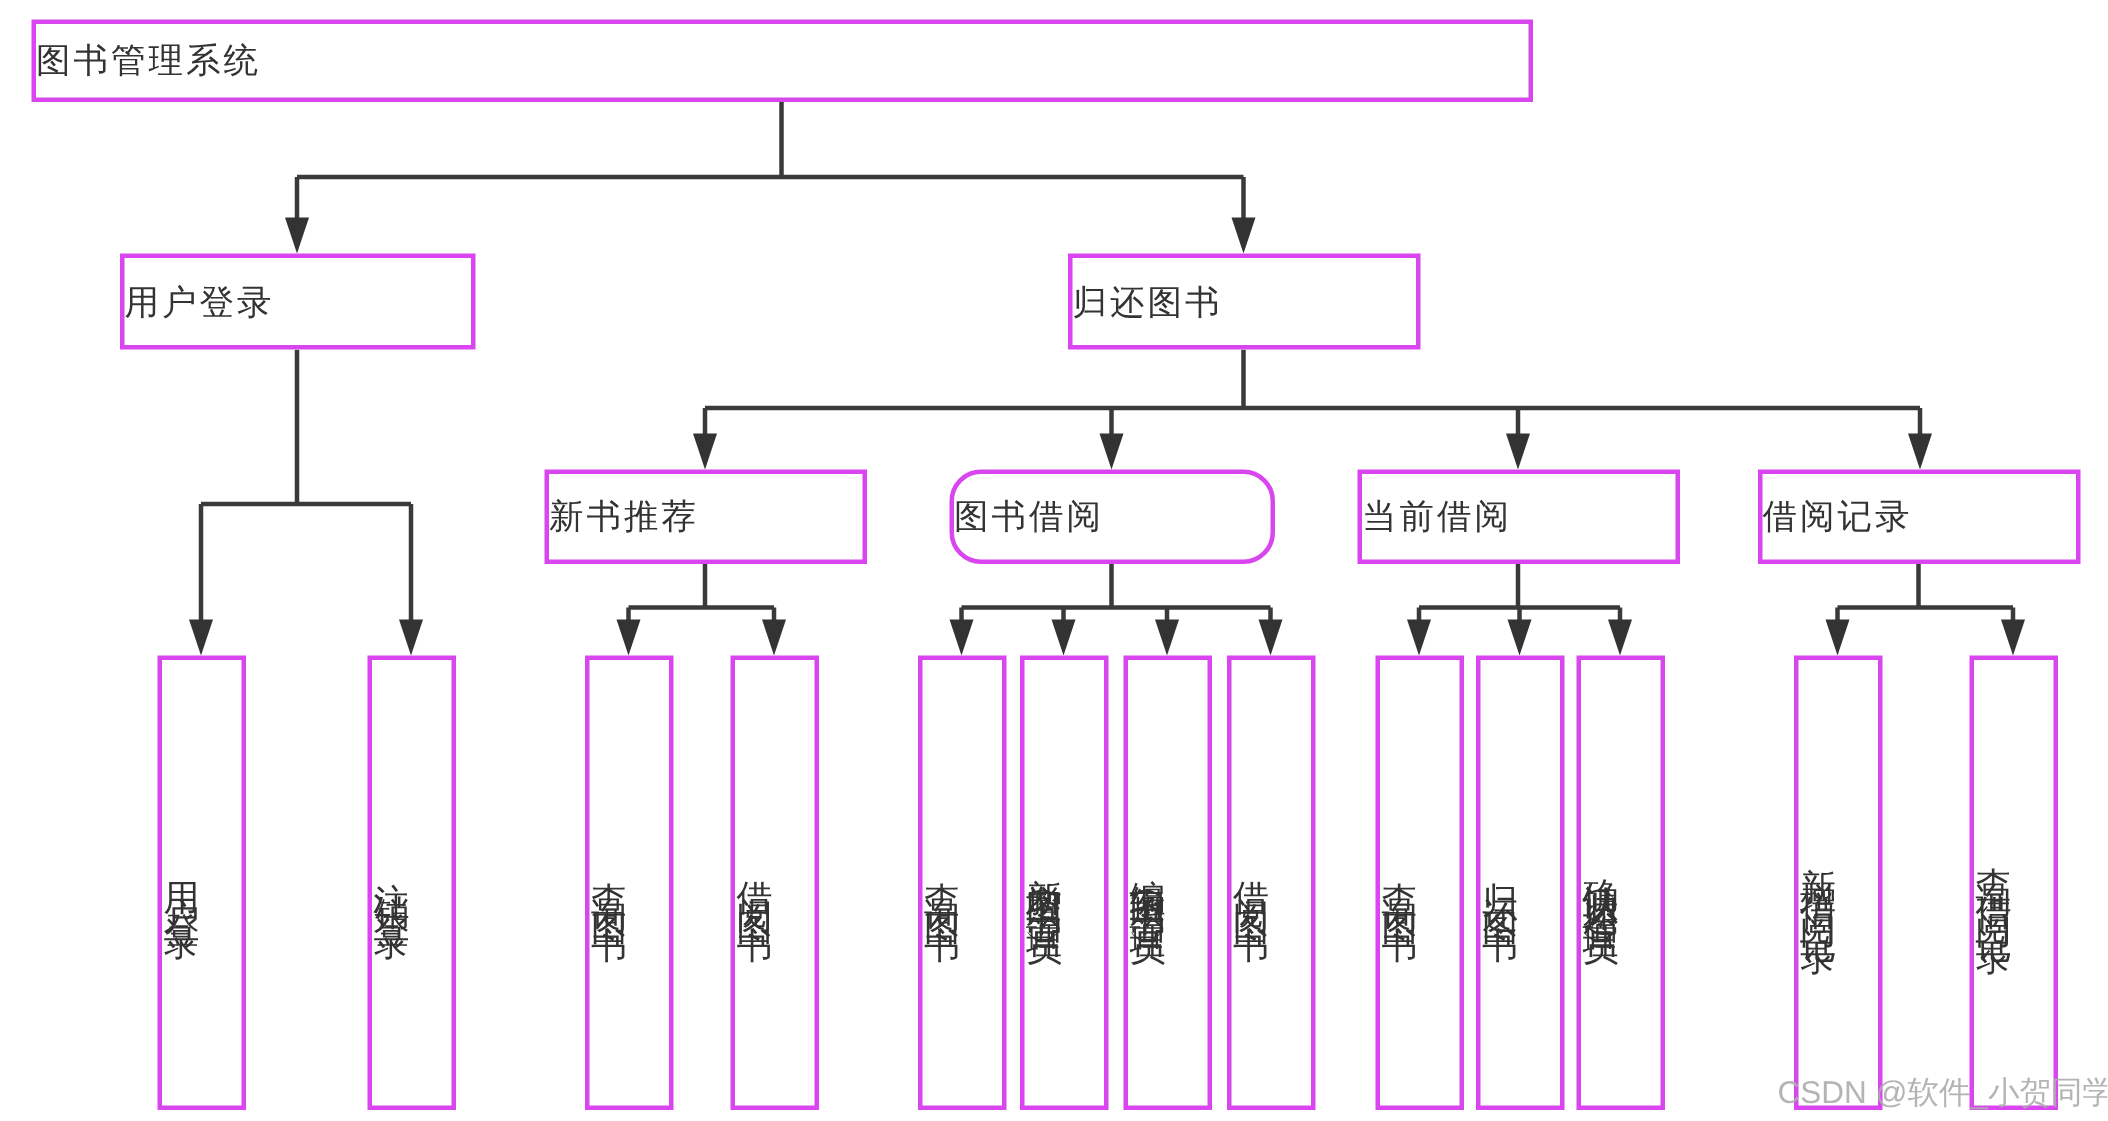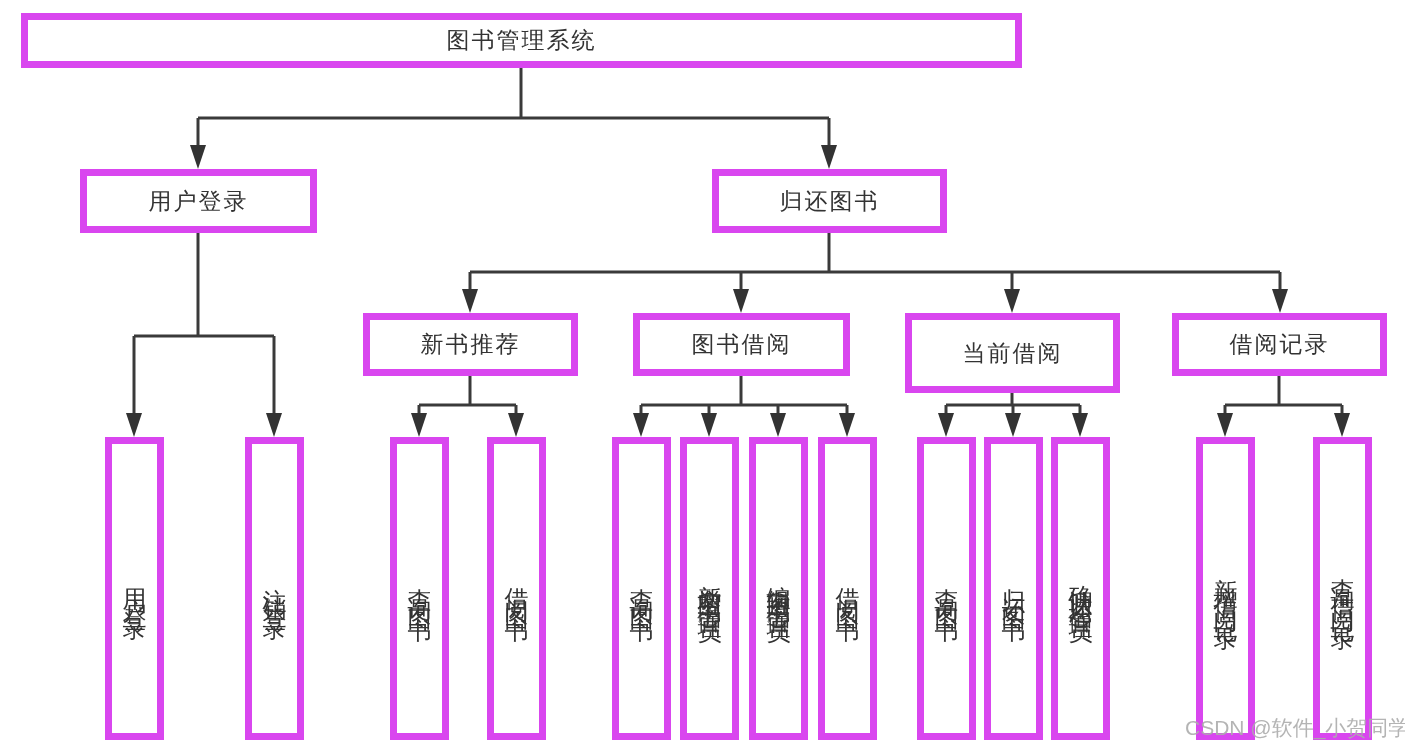--- a/index.html
+++ b/index.html
@@ -17,25 +17,25 @@
   }
   .connectors {
     position: absolute;
     left: 0;
     top: 0;
     z-index: 1;
   }
   .node {
     position: absolute;
     box-sizing: border-box;
-    border: 7px solid #d946ef;
+    border: 3px solid #d946ef;
     background: #ffffff;
     display: flex;
     align-items: center;
-    justify-content: center;
+    justify-content: flex-start;
     z-index: 2;
     color: #333333;
   }
   .node.h .label {
     font-size: 23px;
     letter-spacing: 2px;
     color: #333333;
     white-space: nowrap;
   }
   .node.leaf {
@@ -161,24 +161,24 @@
   <div class="node h" style="left:80px; top:169px; width:237px; height:64px;">
     <span class="label">用户登录</span>
   </div>
   <div class="node h" style="left:712px; top:169px; width:235px; height:64px;">
     <span class="label">归还图书</span>
   </div>
 
   <div class="node h" style="left:363px; top:313px; width:215px; height:63px;">
     <span class="label">新书推荐</span>
   </div>
-  <div class="node h" style="left:633px; top:313px; width:217px; height:63px;">
+  <div class="node h" style="left:633px; top:313px; width:217px; height:63px;border-radius:21px;">
     <span class="label">图书借阅</span>
   </div>
-  <div class="node h" style="left:905px; top:313px; width:215px; height:80px;">
+  <div class="node h" style="left:905px; top:313px; width:215px; height:63px;">
     <span class="label">当前借阅</span>
   </div>
   <div class="node h" style="left:1172px; top:313px; width:215px; height:63px;">
     <span class="label">借阅记录</span>
   </div>
 
   <div class="node leaf" style="left:105px;">
     <span class="label">用户登录</span>
   </div>
   <div class="node leaf" style="left:245px;">

